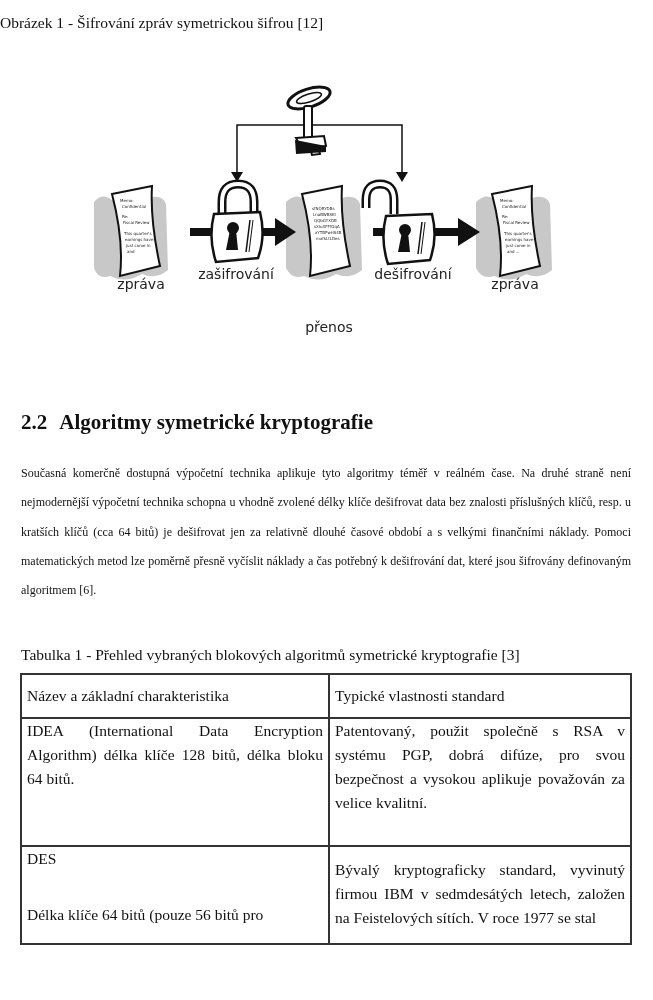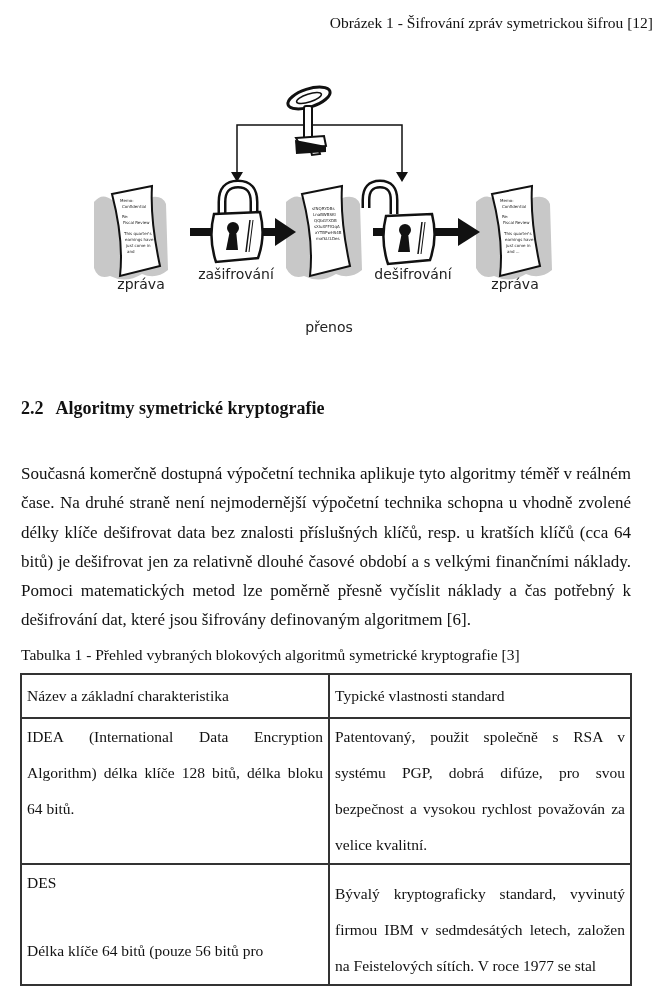--- a/index.html
+++ b/index.html
@@ -3,50 +3,50 @@
   <meta charset="utf-8">
   <style>
     html, body { margin: 0; padding: 0; background: #ffffff; }
     body {
       width: 653px; height: 1000px; position: relative; overflow: hidden;
       font-family: "Liberation Serif", "DejaVu Serif", serif;
       color: #111;
     }
     .caption-top {
       position: absolute; left: 0; width: 653px; top: 14px;
-      text-align: right; font-size: 15.5px;
+      text-align: left; font-size: 15.5px;
     }
     .figure { position: absolute; left: 90px; top: 80px; width: 480px; height: 220px; }
     .figure svg { display: block; }
     .flabel {
       position: absolute; font-family: "DejaVu Sans", sans-serif; font-size: 14px; color: #222;
       white-space: nowrap; transform: translateX(-50%);
     }
     .heading {
-      position: absolute; left: 21px; top: 398px;
-      font-size: 18px; font-weight: bold; white-space: nowrap;
+      position: absolute; left: 21px; top: 410px;
+      font-size: 21px; font-weight: bold; white-space: nowrap;
     }
     .heading .num { margin-right: 12px; }
     .para {
       position: absolute; left: 21px; top: 459px; width: 610px;
-      font-size: 17px; line-height: 29.3px; text-align: justify; margin: 0;
+      font-size: 12px; line-height: 29.3px; text-align: justify; margin: 0;
     }
     .table-caption {
       position: absolute; left: 21px; top: 646px; font-size: 15.5px; white-space: nowrap; text-align: center;
     }
     table.algos {
       position: absolute; left: 20px; top: 673px; width: 612px;
       border-collapse: collapse; font-size: 15.5px;
     }
     table.algos td, table.algos th {
       border: 2px solid #333; vertical-align: top; text-align: justify;
       font-weight: normal; padding: 0 5px;
     }
     table.algos th { text-align: left; height: 42px; vertical-align: middle; }
-    .cell-text { line-height: 36px; margin: 0; }
+    .cell-text { line-height: 24px; margin: 0; }
     .row1 td { height: 126px; padding-top: 6px; }
     .row2 td { height: 96px; padding-top: 10px; }
     .col1 { width: 296px; }
   </style>
 </head>
 <body>
 
 <div class="caption-top">Obrázek 1 - Šifrování zpráv symetrickou šifrou [12]</div>
 
 <div class="figure">
@@ -156,21 +156,21 @@
   <tbody>
       <tr>
     <th class="col1">Název a základní charakteristika</th>
     <th>Typické vlastnosti standard</th>
   </tr>
   <tr class="row1">
     <td class="col1">
       <p class="cell-text">IDEA (International Data Encryption Algorithm) délka klíče 128 bitů, délka bloku 64 bitů.</p>
     </td>
     <td>
-      <p class="cell-text">Patentovaný, použit společně s RSA v systému PGP, dobrá difúze, pro svou bezpečnost a vysokou rychlost považován za velice kvalitní.</p>
+      <p class="cell-text">Patentovaný, použit společně s RSA v systému PGP, dobrá difúze, pro svou bezpečnost a vysokou aplikuje považován za velice kvalitní.</p>
     </td>
   </tr>
   <tr class="row2">
     <td class="col1">
       <p class="cell-text">DES</p>
       <p class="cell-text" style="margin-top:32px;">Délka klíče 64 bitů (pouze 56 bitů pro</p>
     </td>
     <td>
       <p class="cell-text" style="margin-top:11px;">Bývalý kryptograficky standard, vyvinutý firmou IBM v sedmdesátých letech, založen na Feistelových sítích. V roce 1977 se stal</p>
     </td>

